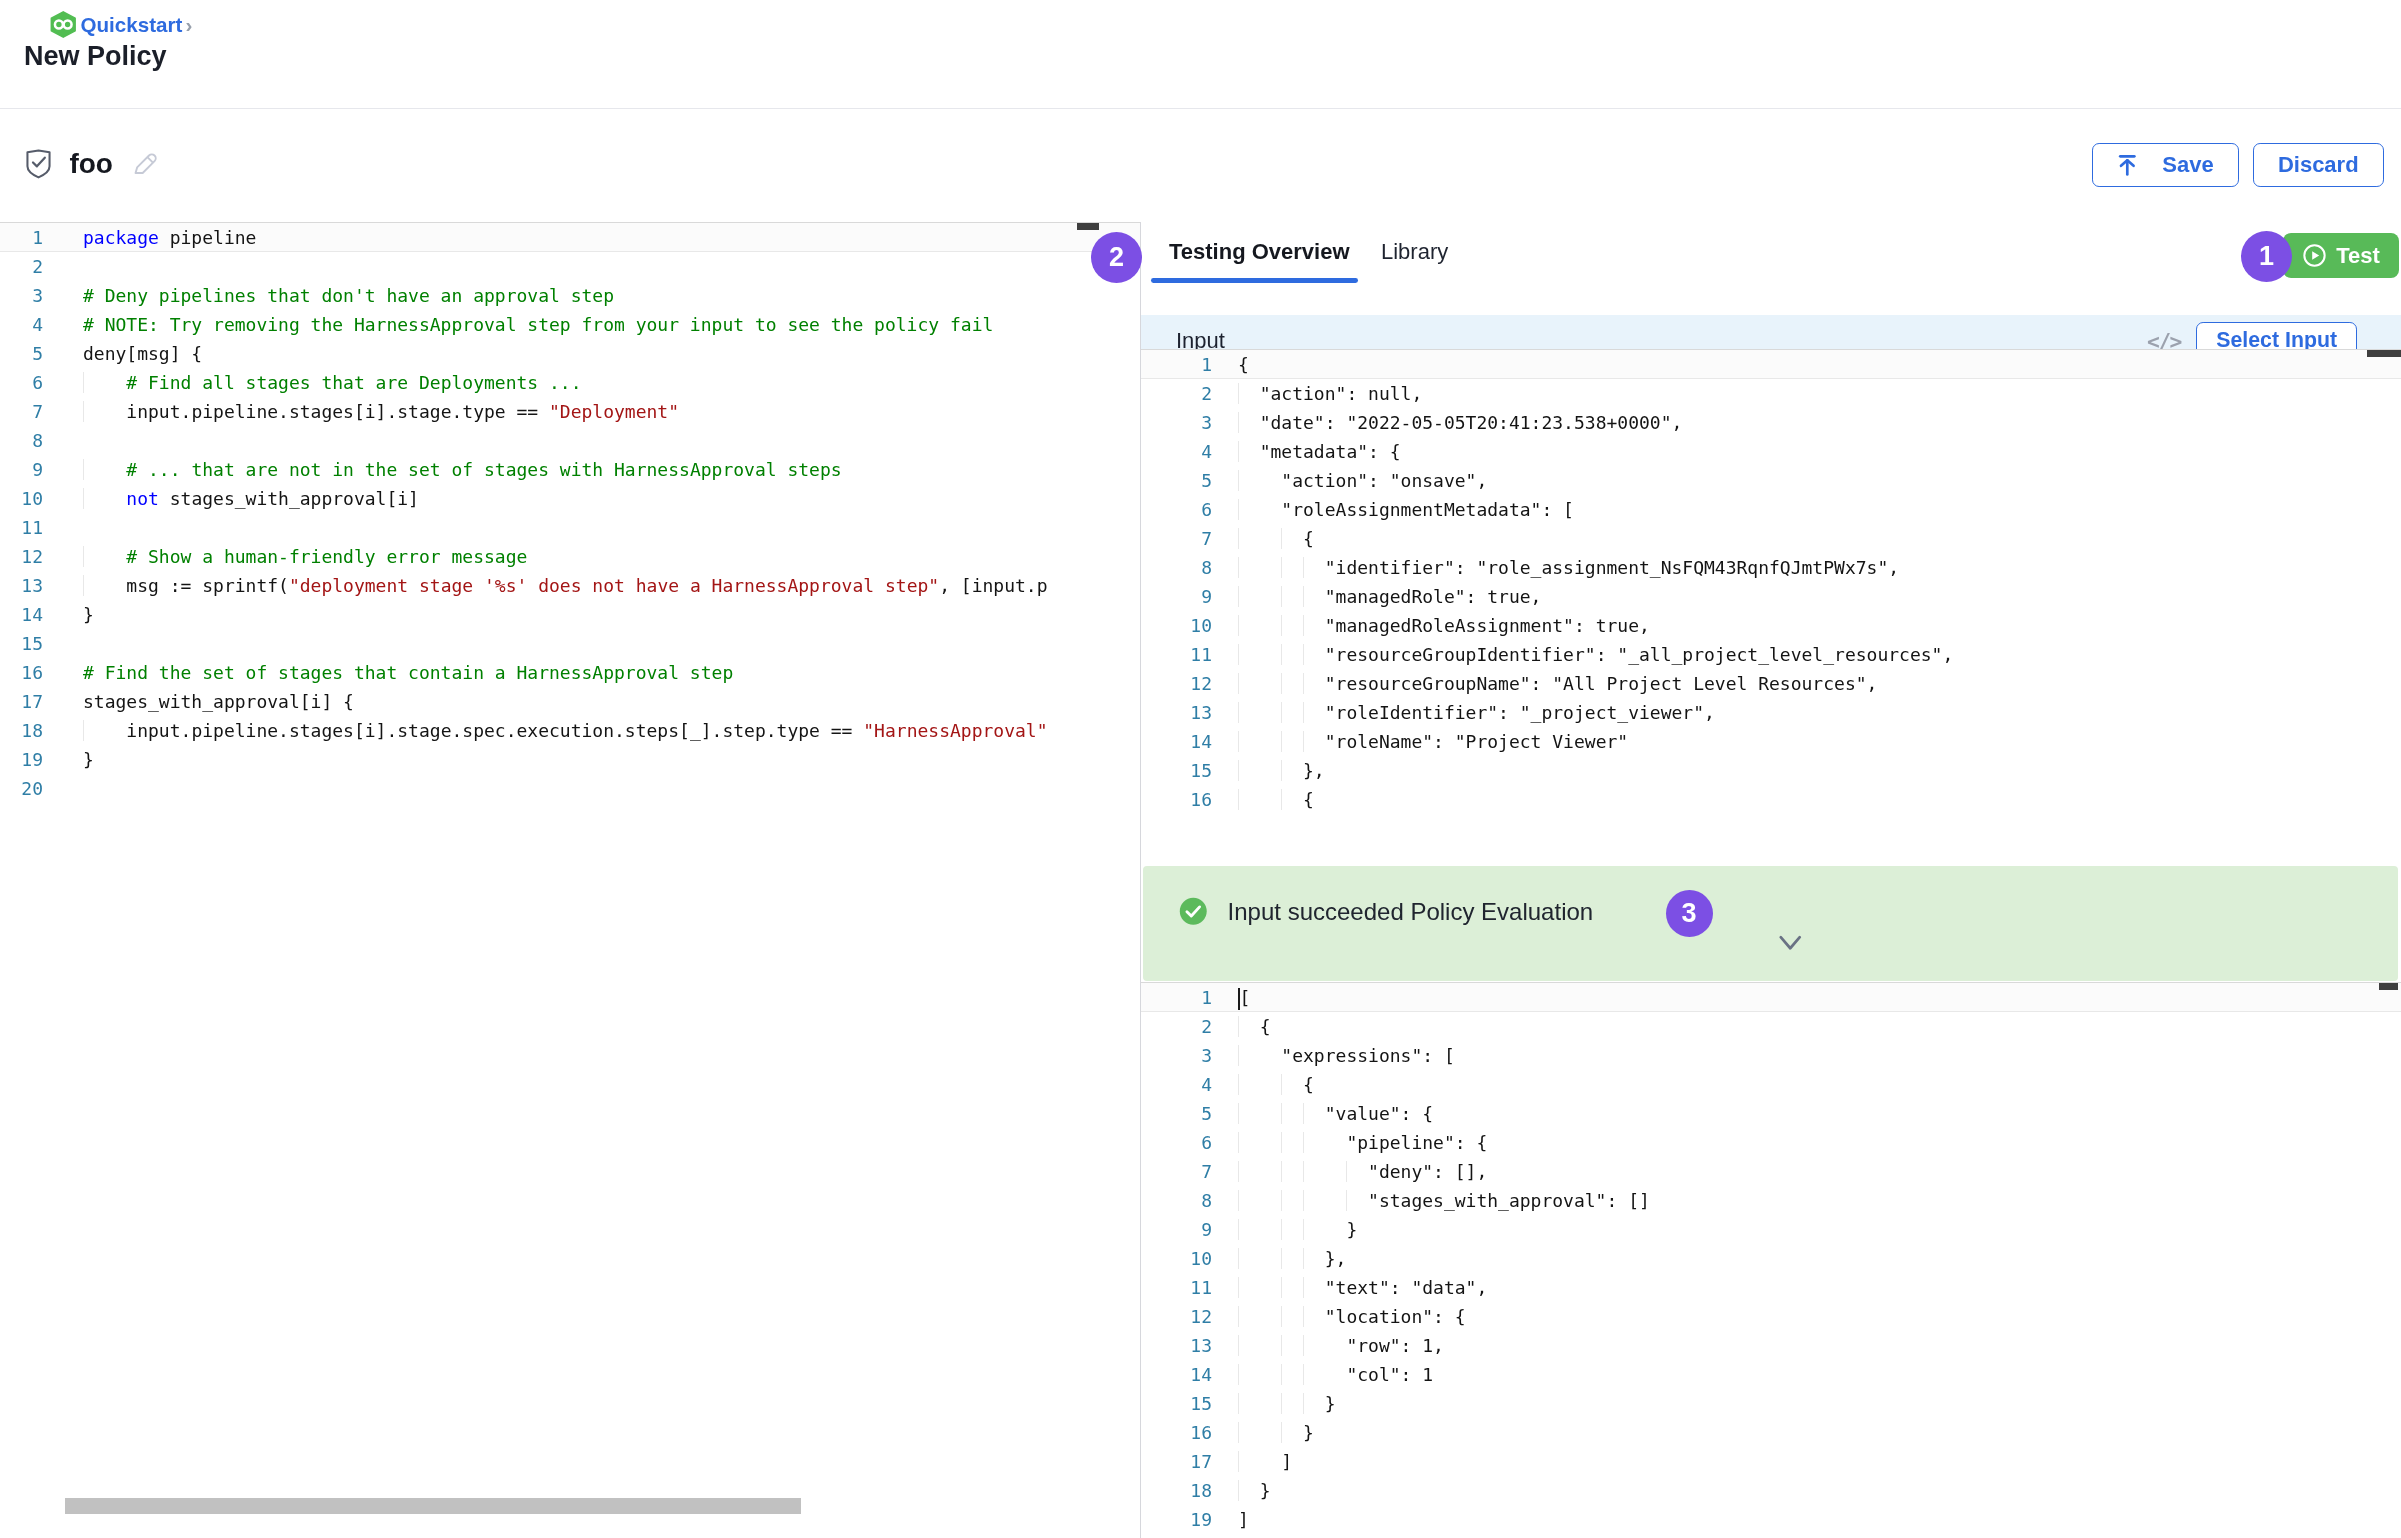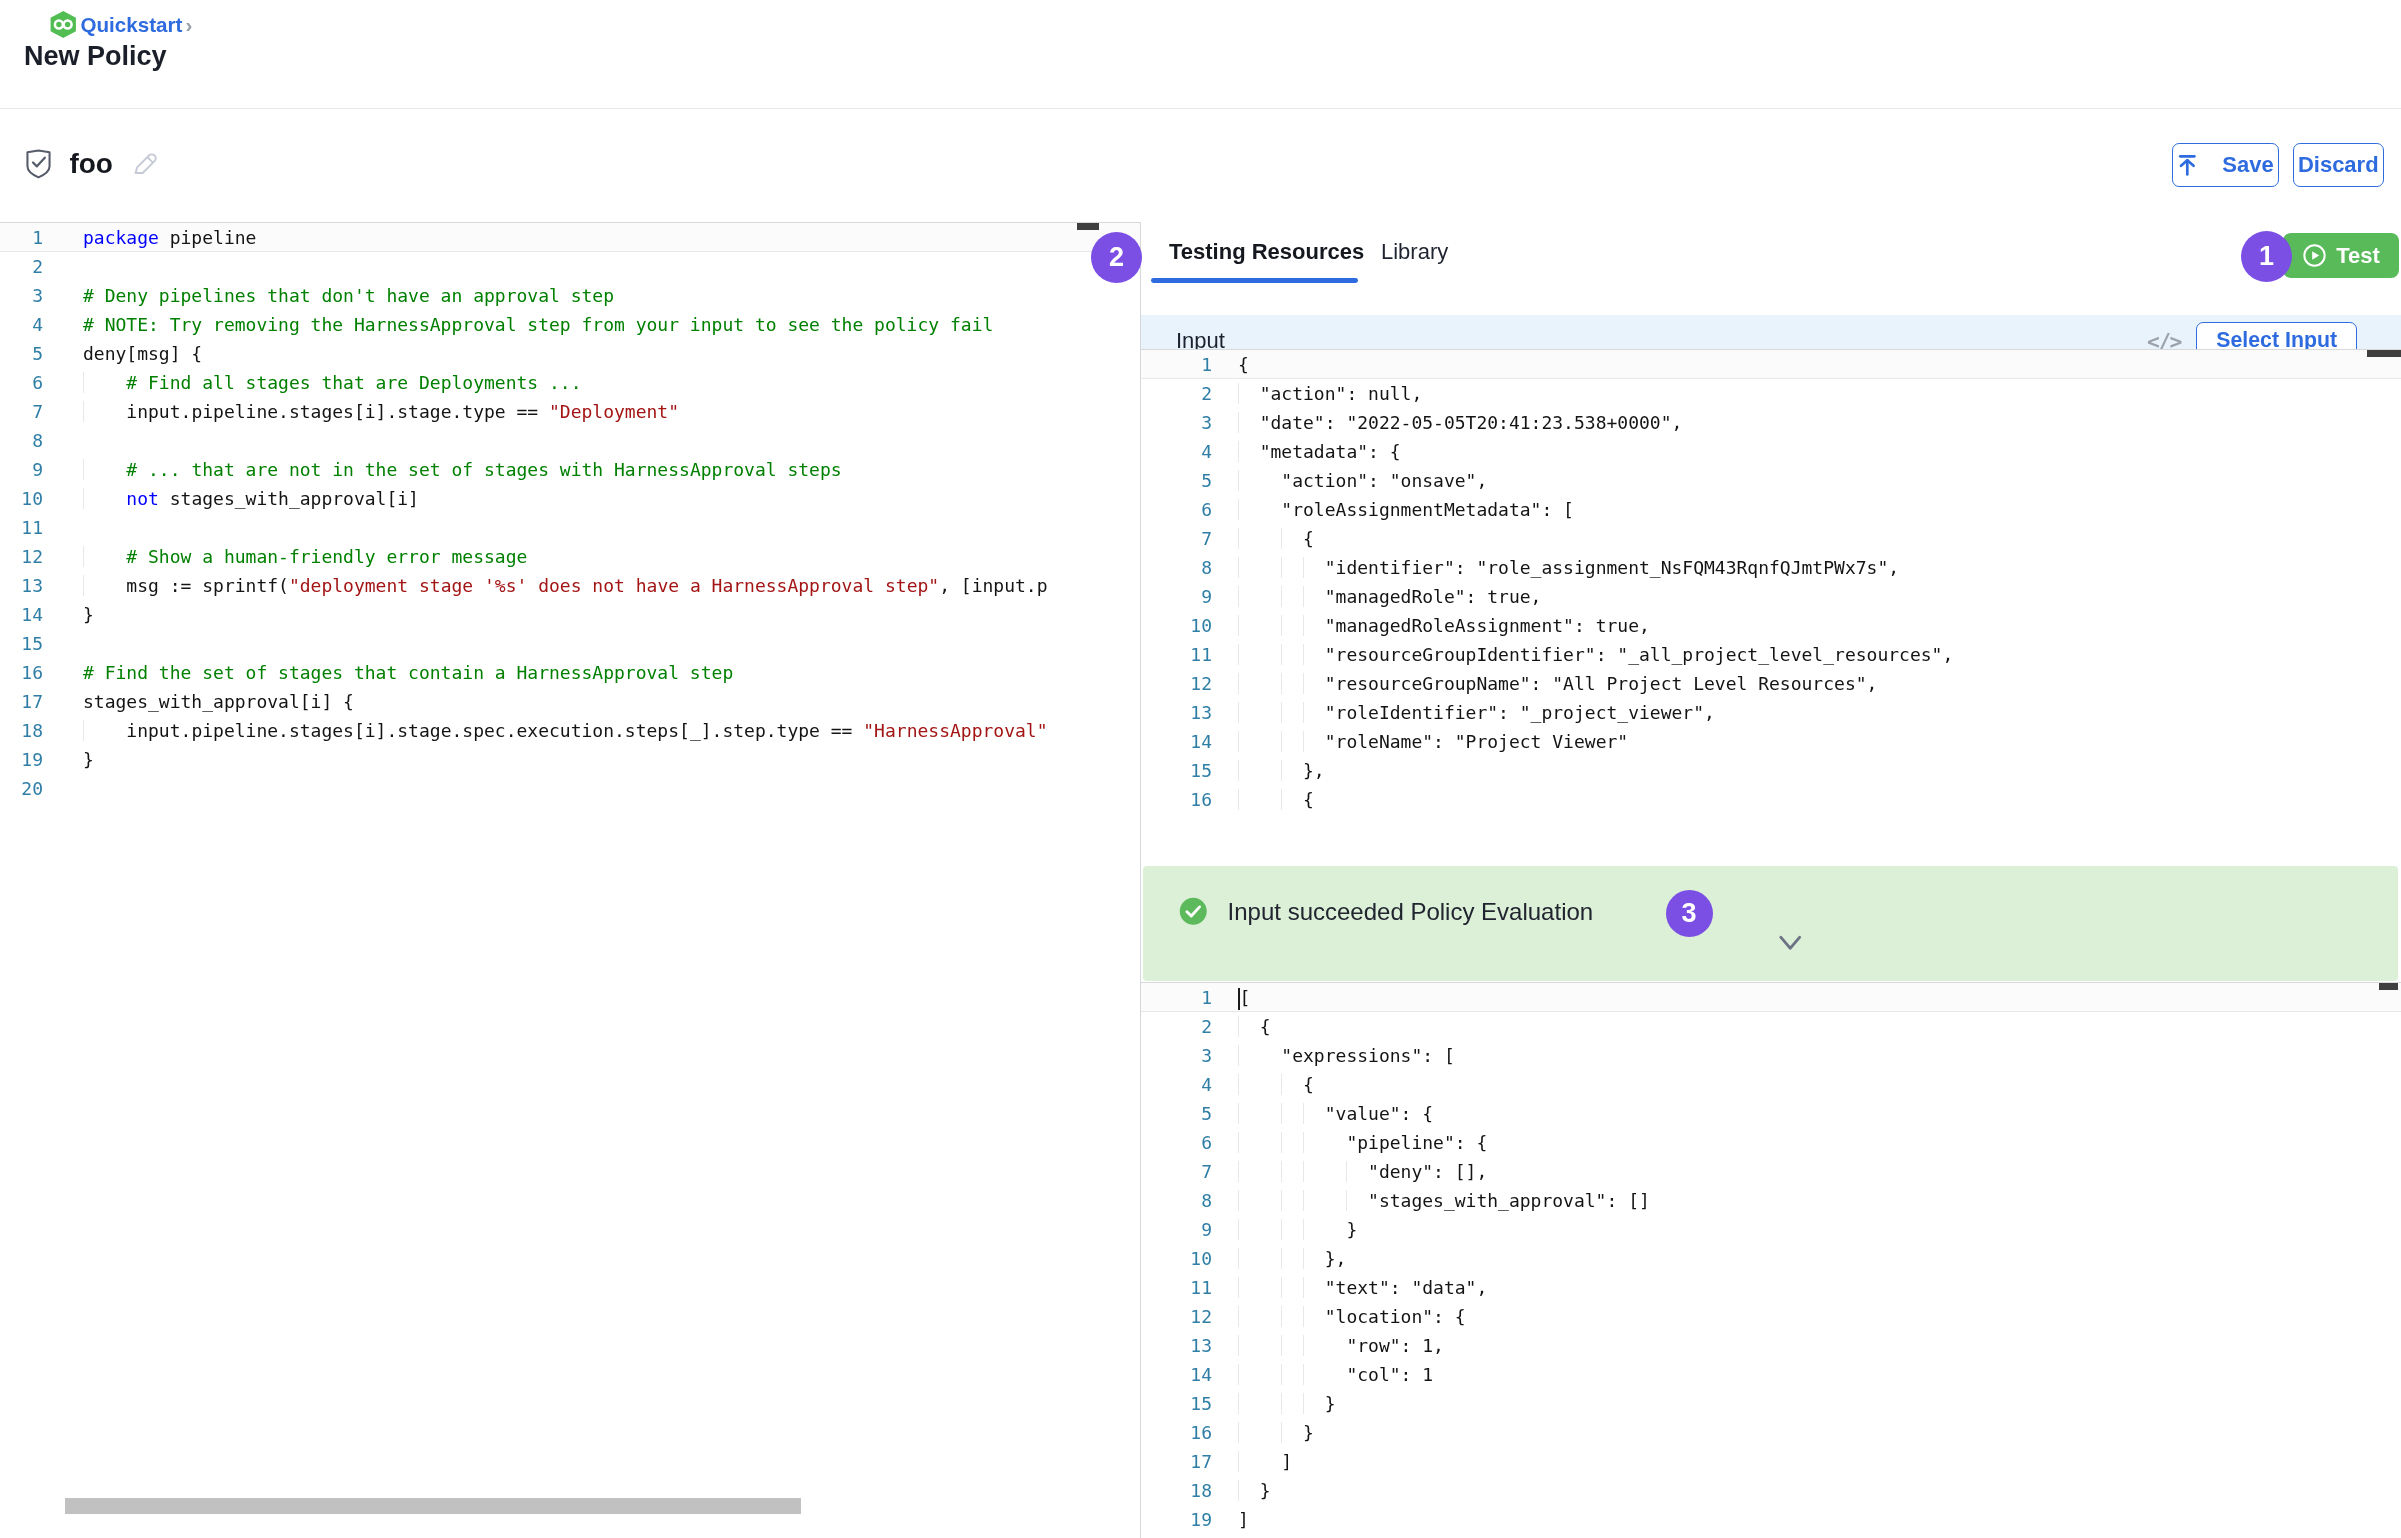--- a/index.html
+++ b/index.html
@@ -16,21 +16,21 @@
   .page-title { position:absolute; left:24px; top:41px; font-size:27px; font-weight:700; color:#1b1f29; }
   .nav { position:absolute; right:35px; top:25px; height:40px; display:flex; align-items:center; gap:46px; }
   .nav-item { font-size:21.3px; font-weight:600; color:#2e6bdf; cursor:pointer; }
   .nav-pill { background:#1c3055; color:#fff; height:40px; line-height:40px; padding:0 28.5px; border-radius:20px; }
 
   
   .toolbar { position:absolute; left:0; top:110px; width:2401px; height:112px; background:#fff; }
   .policy-name-row { position:absolute; left:25px; top:38px; display:flex; align-items:center; gap:17.4px; }
   .policy-name { font-size:28px; font-weight:700; color:#15181f; }
   .tb-buttons { position:absolute; right:17.4px; top:33px; display:flex; gap:14.2px; }
-  .btn-outline { display:flex; align-items:center; gap:25px; height:44px; padding:0 4px;
+  .btn-outline { display:flex; align-items:center; gap:25px; height:44px; padding:0 24px;
                  border:1.6px solid #2e6bdf; border-radius:7.1px; background:#fff; color:#2e6bdf;
                  font-size:22px; font-weight:600; cursor:pointer; font-family:inherit; }
 
   
   .editor-left { position:absolute; left:0; top:222px; width:1140px; height:1316px; background:#fff;
                  border-top:1.6px solid #d9d9d9; overflow:hidden; }
   .panel-right { position:absolute; left:1140px; top:222px; width:1262px; height:1316px; background:#fff;
                  border-left:1.6px solid #d6d7dc; }
 
   
@@ -214,21 +214,21 @@
           <pre class="cd"></pre>
         </div>
       </div>
     <div class="vdash" style="left:1077px; width:22px;"></div>
     <div class="hthumb"></div>
   </div>
 
   <div class="panel-right">
 
     <div class="tabs-row">
-      <span class="tab active" style="left:28px;">Testing Resources</span>
+      <span class="tab active" style="left:28px;">Testing Overview</span>
       <span class="tab" style="left:240px;">Library</span>
       <div class="tab-underline"></div>
       <button class="test-btn">
         <svg width="25" height="25" viewBox="0 0 32 32">
           <circle cx="16" cy="16" r="13" fill="none" stroke="#fff" stroke-width="2.6"></circle>
           <path d="M13 10.5 L22 16 L13 21.5 Z" fill="#fff"></path>
         </svg>
         <span>Test</span>
       </button>
       <div class="num-badge badge-1">1</div>

